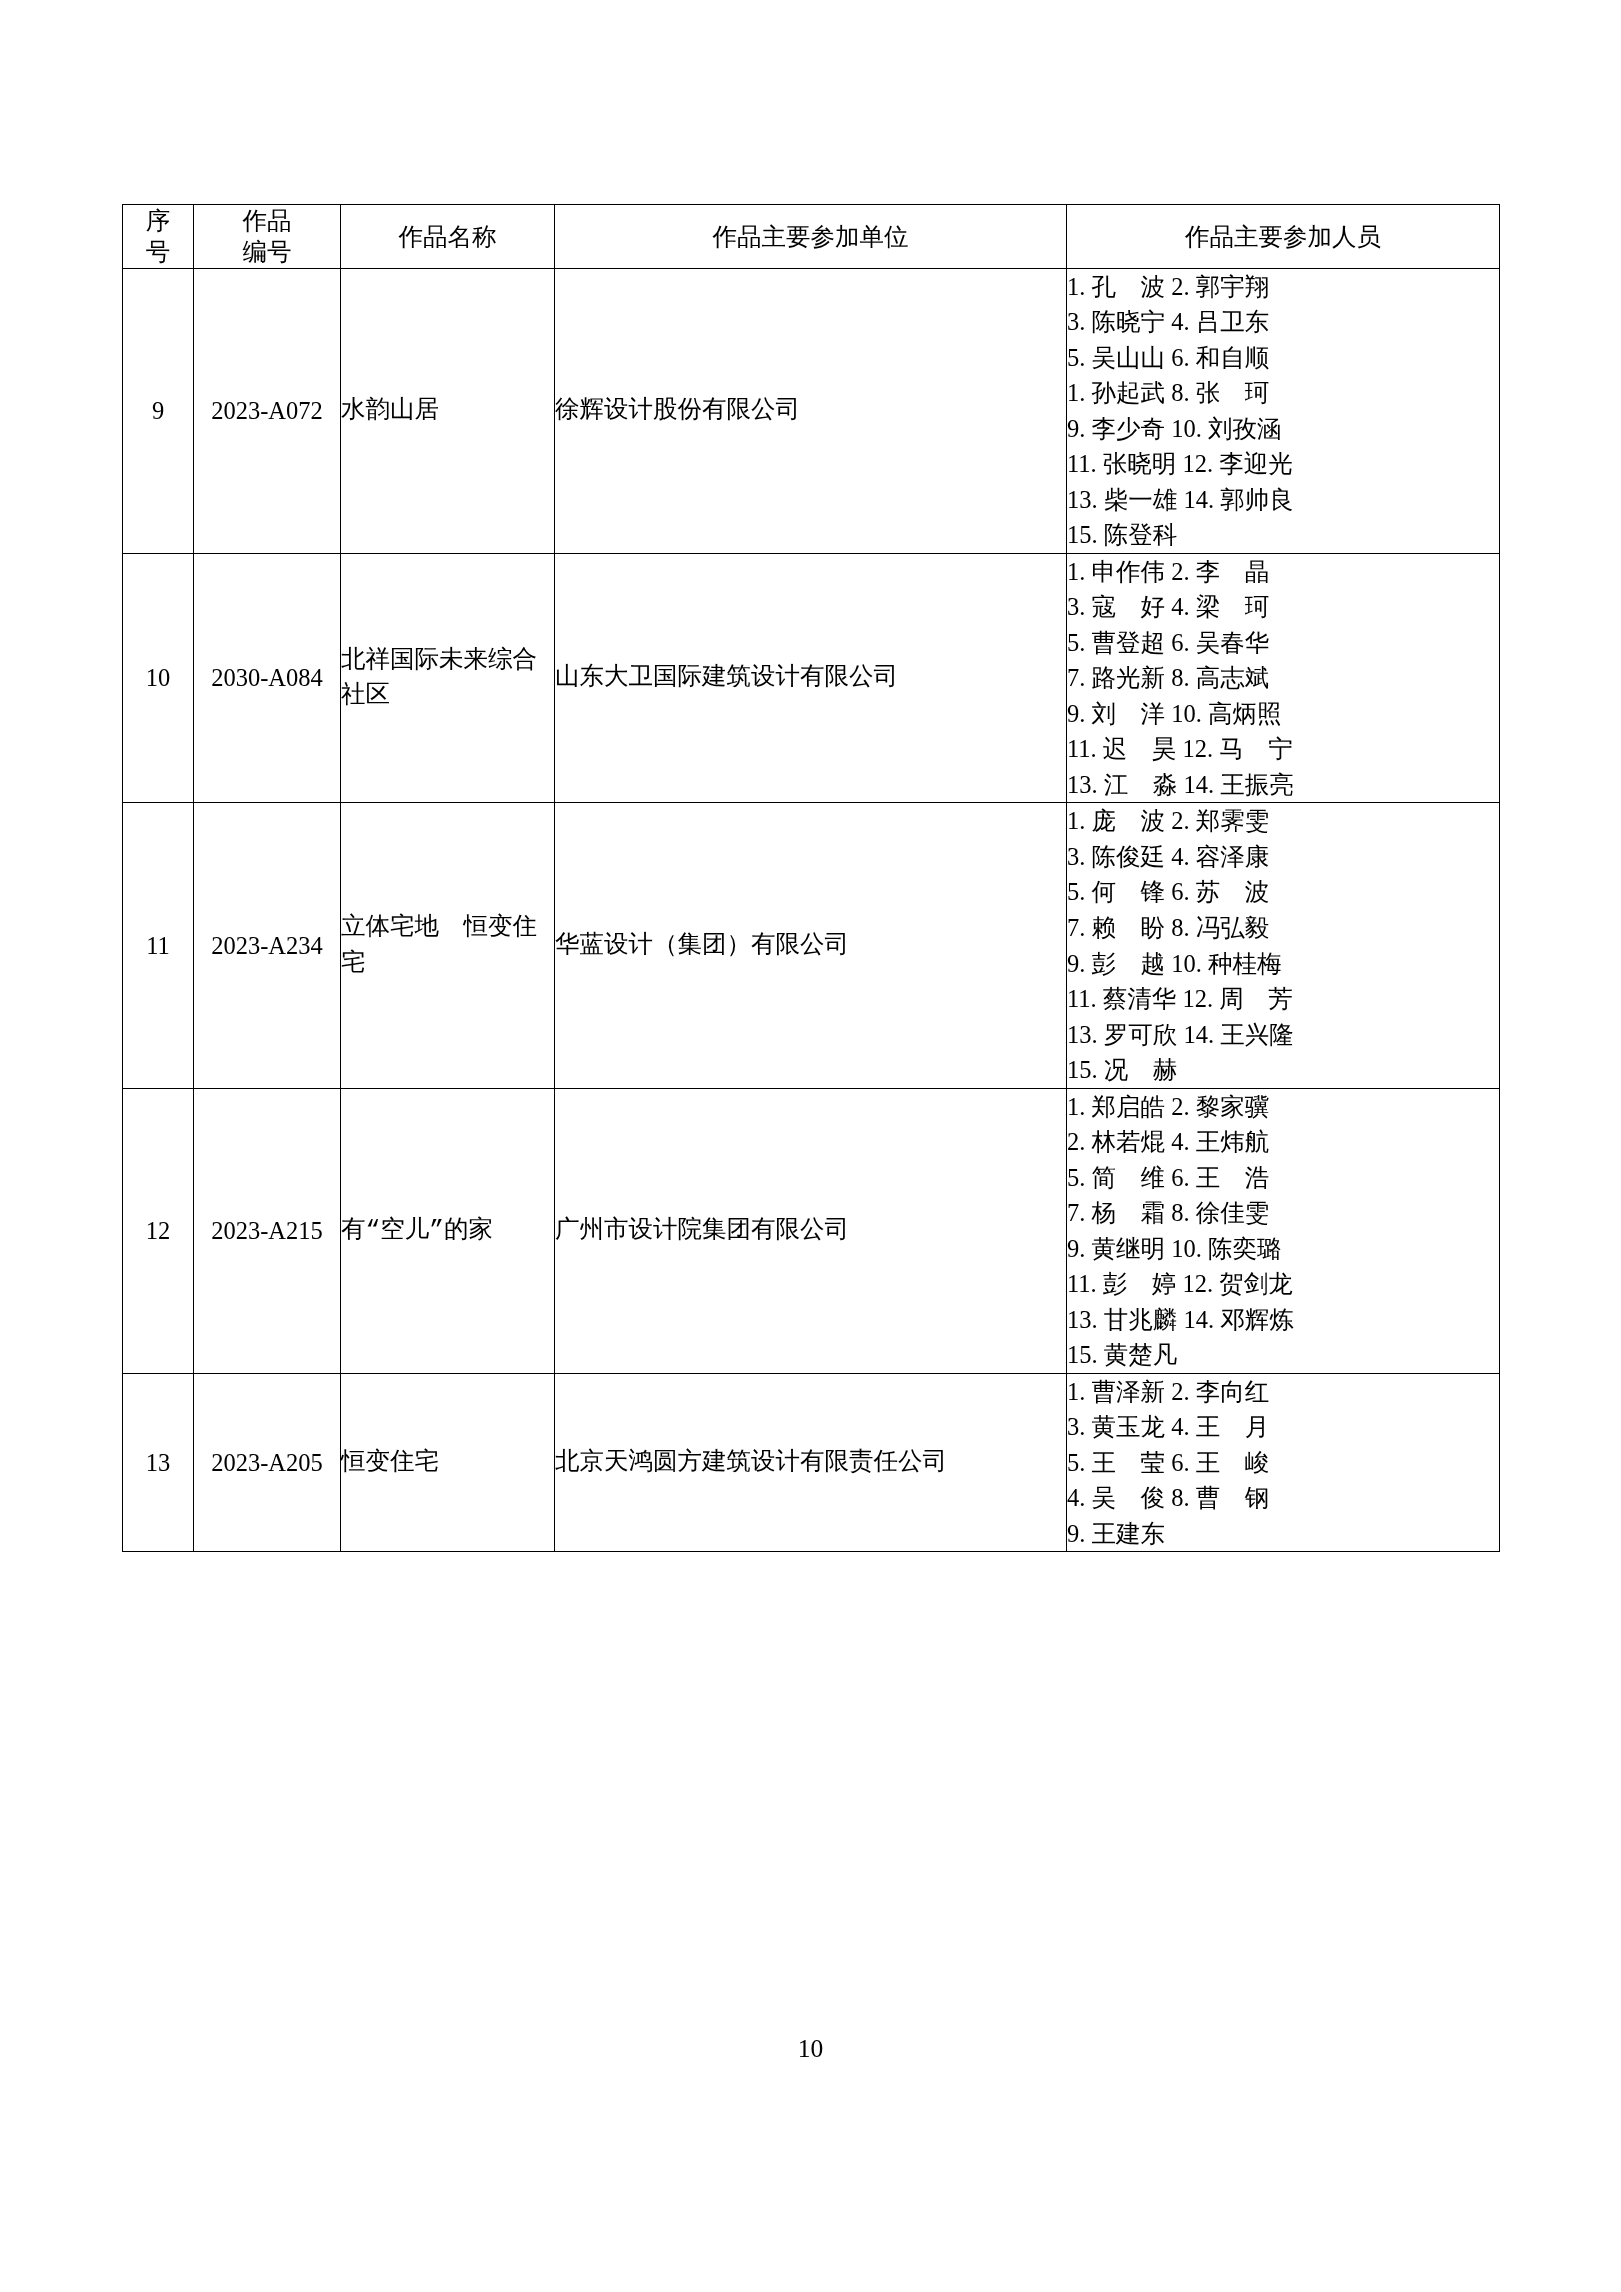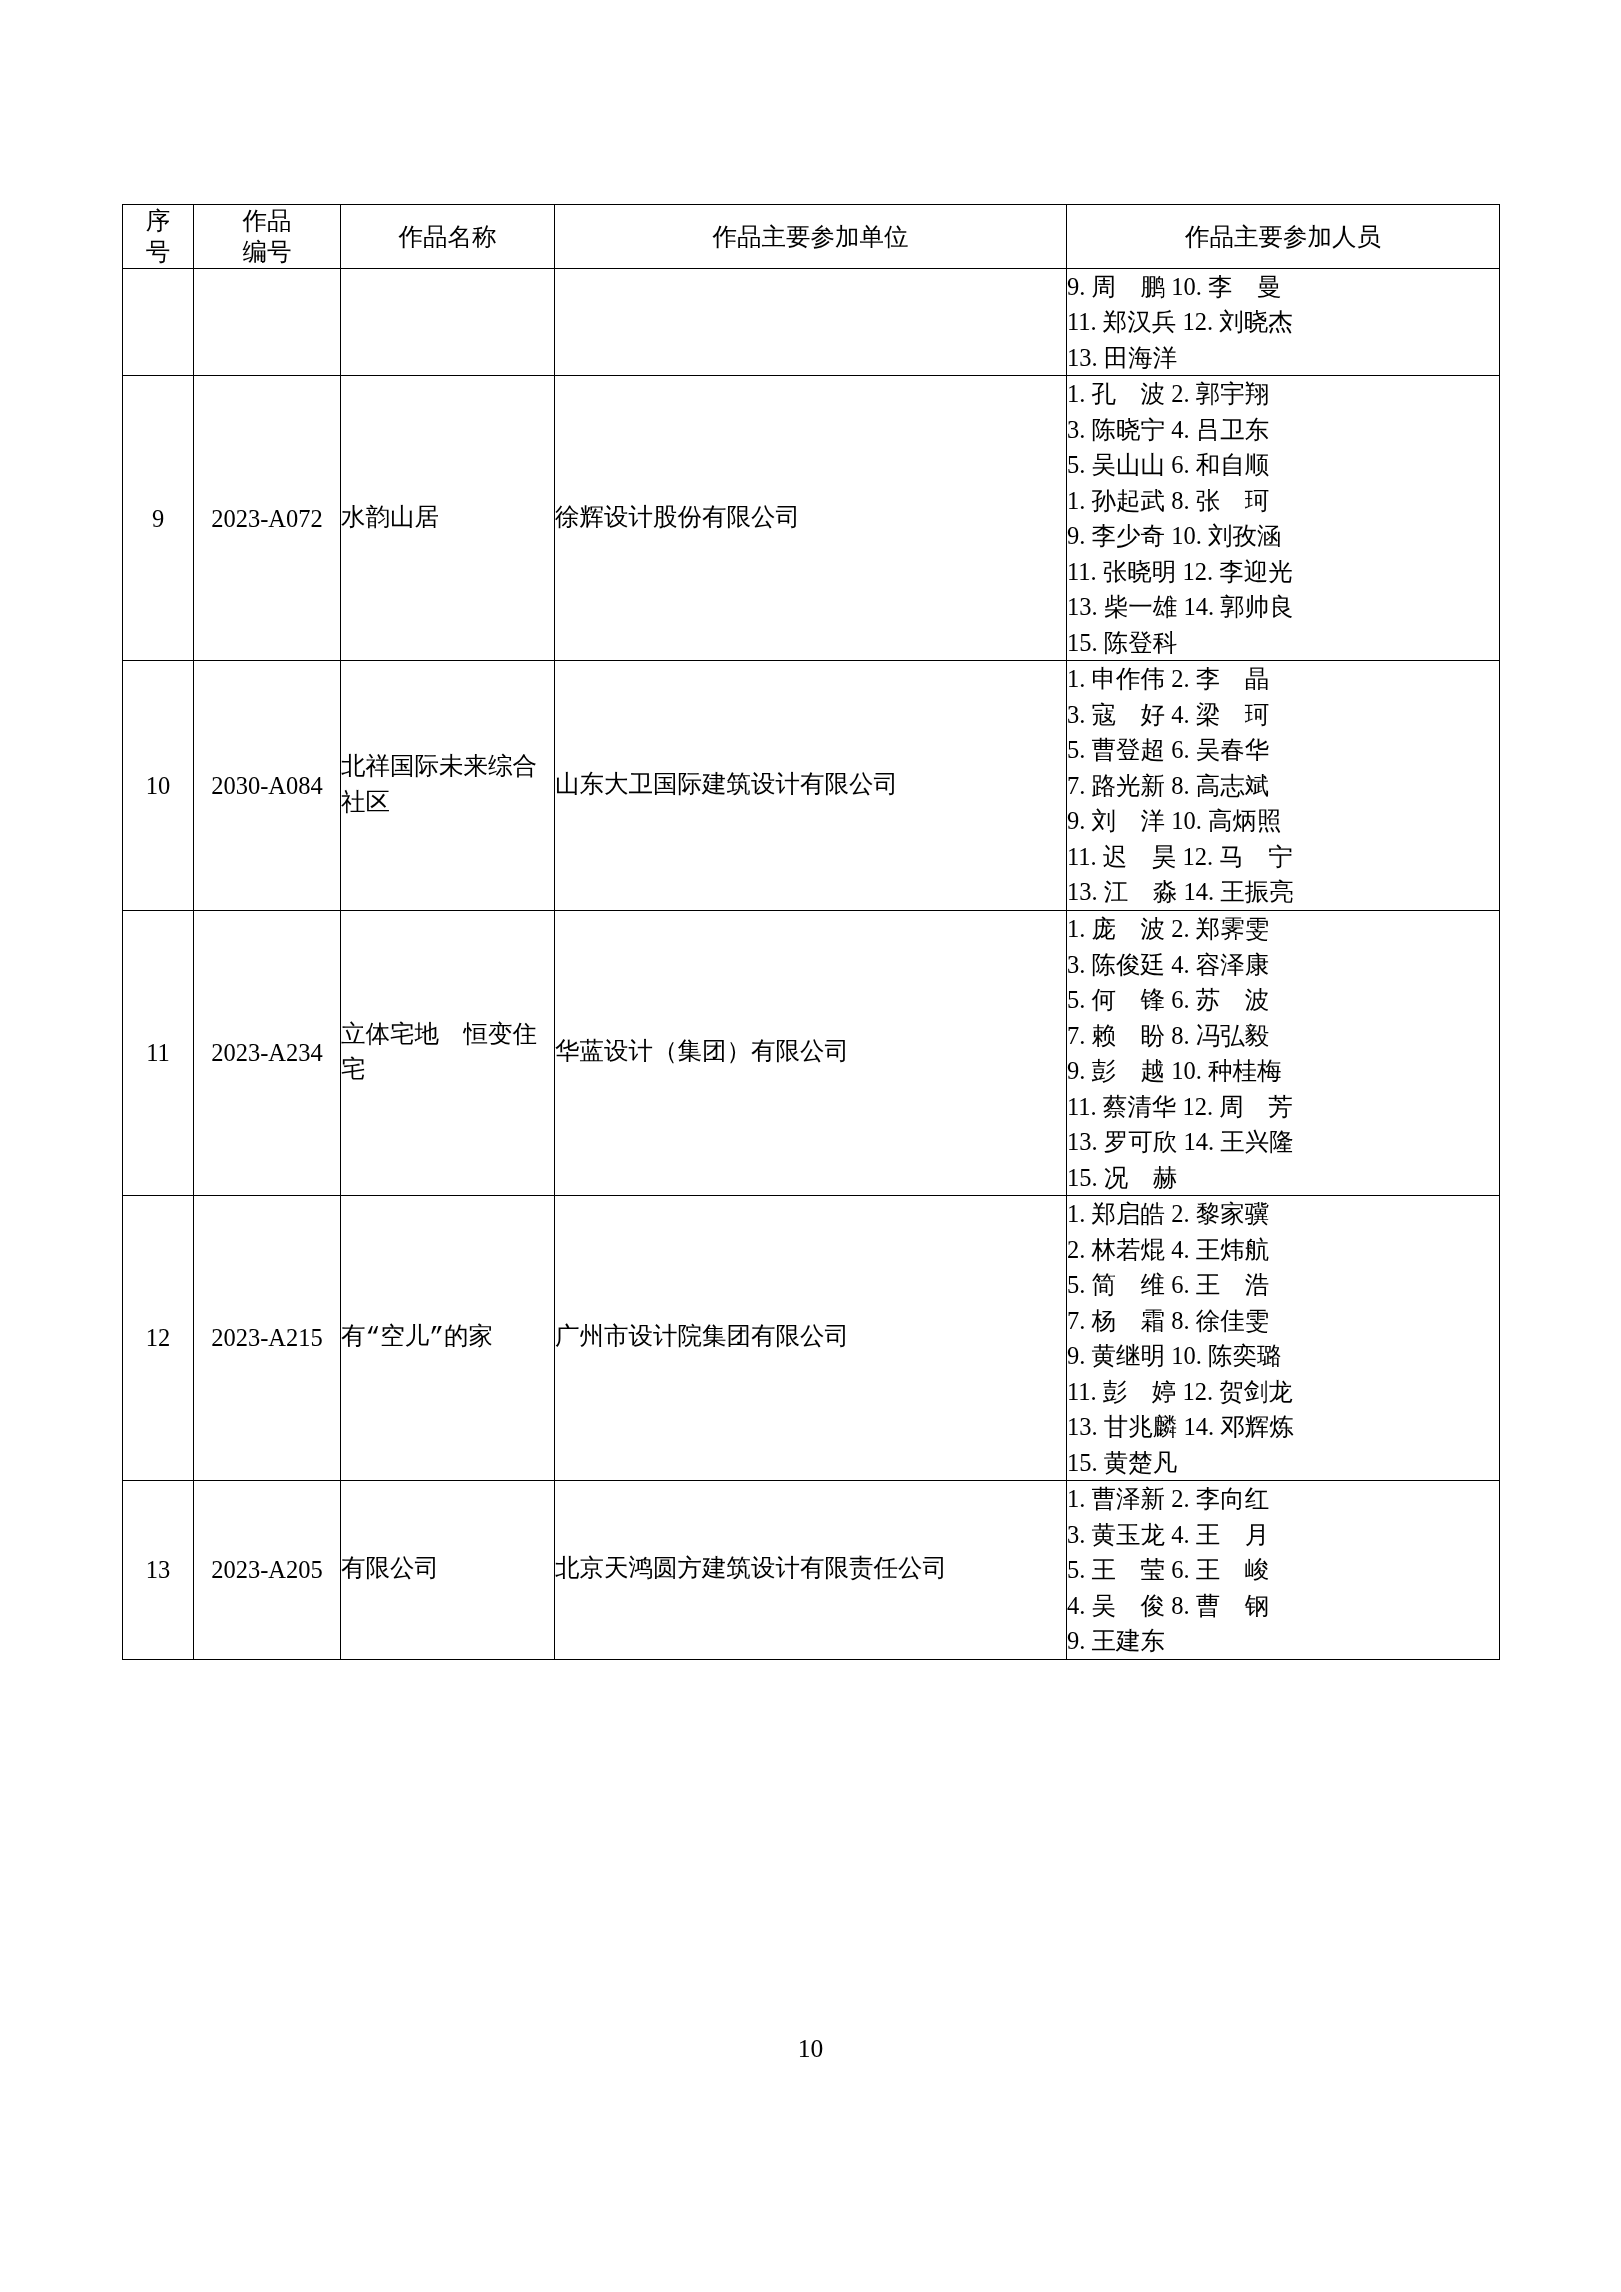--- a/index.html
+++ b/index.html
@@ -121,31 +121,20 @@
               <div>编号</div>
             </div>
           </th>
           <th>作品名称</th>
           <th>作品主要参加单位</th>
           <th>作品主要参加人员</th>
         </tr>
       </thead>
       <tbody>
 
-        <tr>
-          <td class="seq"></td>
-          <td class="code"></td>
-          <td class="name"></td>
-          <td class="unit"></td>
-          <td class="people">
-            <span class="ppl-line">9. 周　鹏 10. 李　曼</span>
-            <span class="ppl-line">11. 郑汉兵 12. 刘晓杰</span>
-            <span class="ppl-line">13. 田海洋</span>
-          </td>
-        </tr>
 
         <tr>
           <td class="seq">9</td>
           <td class="code">2023-A072</td>
           <td class="name">水韵山居</td>
           <td class="unit">徐辉设计股份有限公司</td>
           <td class="people">
             <span class="ppl-line">1. 孔　波 2. 郭宇翔</span>
             <span class="ppl-line">3. 陈晓宁 4. 吕卫东</span>
             <span class="ppl-line">5. 吴山山 6. 和自顺</span>
@@ -203,21 +192,21 @@
             <span class="ppl-line">9. 黄继明 10. 陈奕璐</span>
             <span class="ppl-line">11. 彭　婷 12. 贺剑龙</span>
             <span class="ppl-line">13. 甘兆麟 14. 邓辉炼</span>
             <span class="ppl-line">15. 黄楚凡</span>
           </td>
         </tr>
 
         <tr>
           <td class="seq">13</td>
           <td class="code">2023-A205</td>
-          <td class="name">有限公司</td>
+          <td class="name">恒变住宅</td>
           <td class="unit">北京天鸿圆方建筑设计有限责任公司</td>
           <td class="people">
             <span class="ppl-line">1. 曹泽新 2. 李向红</span>
             <span class="ppl-line">3. 黄玉龙 4. 王　月</span>
             <span class="ppl-line">5. 王　莹 6. 王　峻</span>
             <span class="ppl-line">4. 吴　俊 8. 曹　钢</span>
             <span class="ppl-line">9. 王建东</span>
           </td>
         </tr>
 

